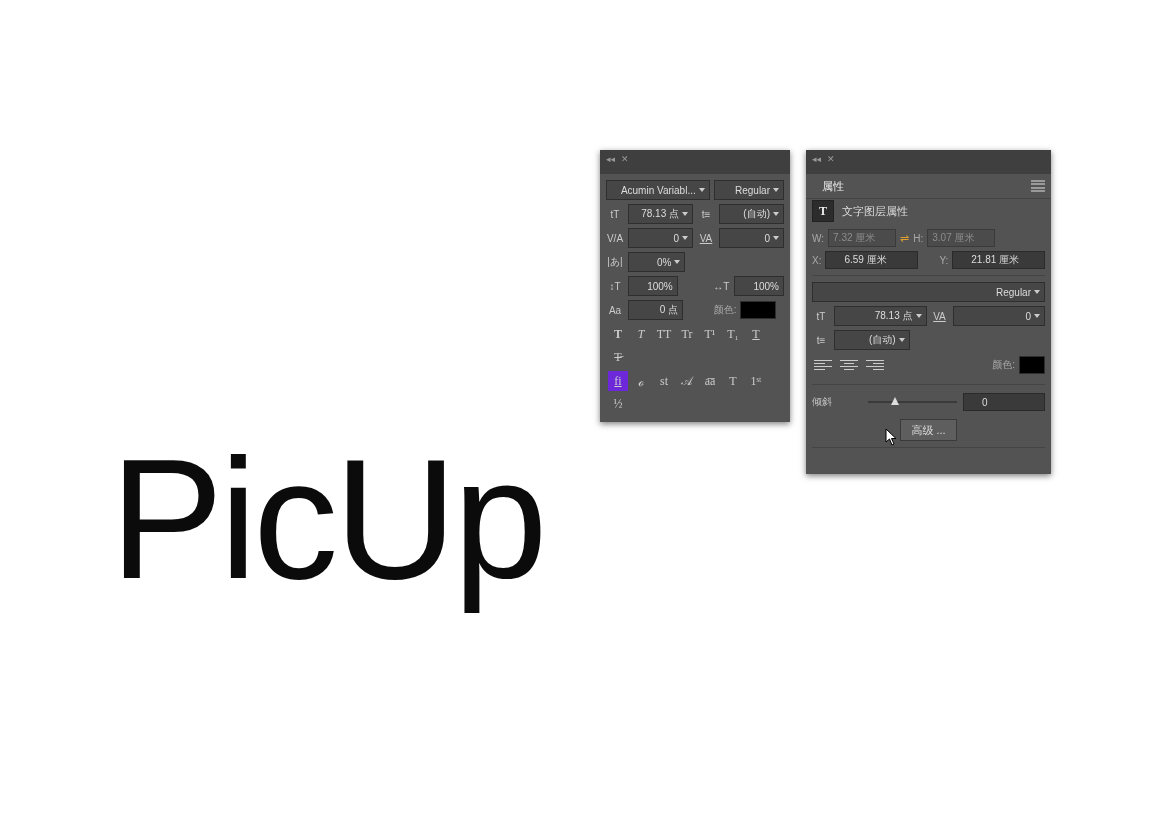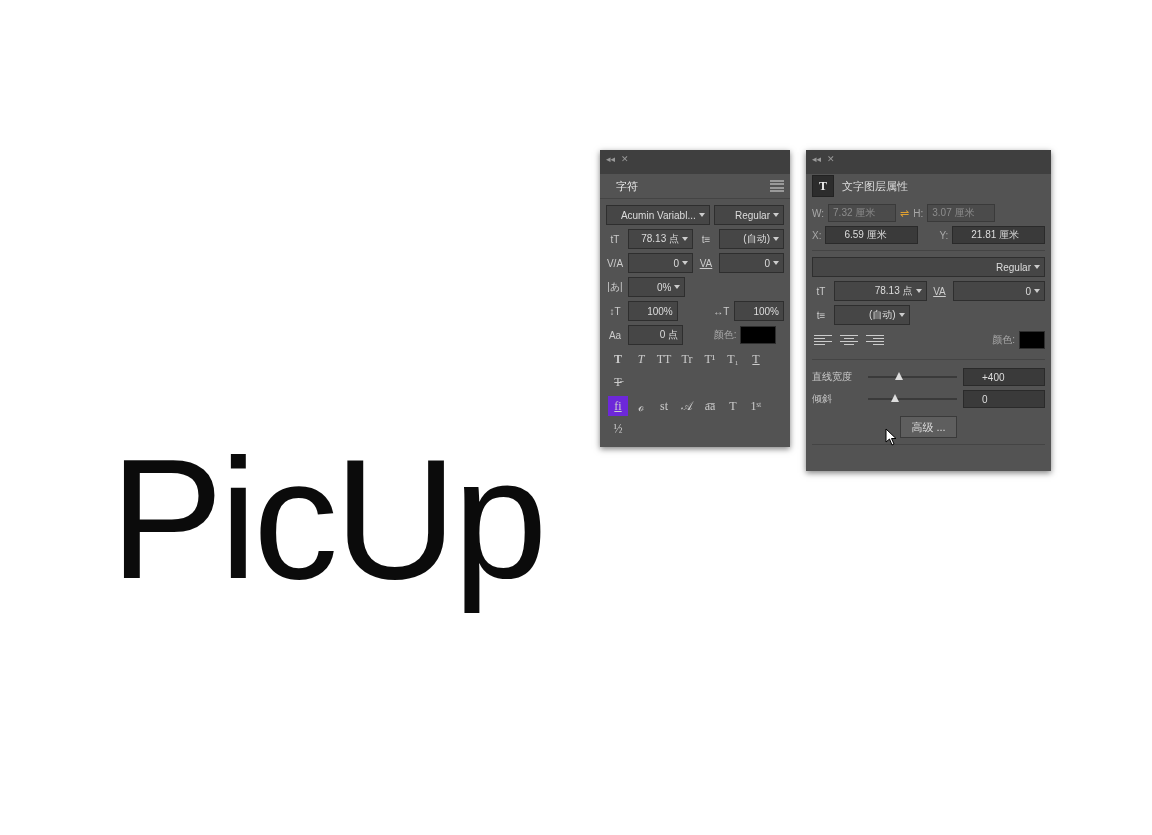--- a/index.html
+++ b/index.html
@@ -127,29 +127,20 @@
 
 <div class="canvas-text">PicUp</div>
 
 <div class="panel panel-char">
   <div class="panel-tabbar">
     <div class="winctl" style="left:6px;right:auto;">
       <span>◂◂</span>
       <span>✕</span>
     </div>
   </div>
-  <div class="subhead">
-    <div class="tab">字符</div>
-    <div class="flyout">
-        <div></div>
-        <div></div>
-        <div></div>
-        <div></div>
-      </div>
-  </div>
   <div class="panel-body">
     <div class="row">
       <div class="sel" style="flex:1.4">
         <span class="txt">Acumin Variabl...</span>
           <span class="dd"></span>
       </div>
       <div class="sel" style="flex:0.9">
         <span class="txt">Regular</span>
           <span class="dd"></span>
       </div>
@@ -230,20 +221,29 @@
   </div>
 </div>
 
 <div class="panel panel-prop">
   <div class="panel-tabbar">
     <div class="winctl" style="left:6px;right:auto;">
       <span>◂◂</span>
       <span>✕</span>
     </div>
   </div>
+  <div class="subhead">
+    <div class="tab">属性</div>
+    <div class="flyout">
+        <div></div>
+        <div></div>
+        <div></div>
+        <div></div>
+      </div>
+  </div>
   <div class="subhead" style="border-bottom:none;">
     <div class="prop-header-icon">T</div>
     <span style="color:#ddd">文字图层属性</span>
   </div>
 
   <div class="panel-body">
     <div class="row">
       <span class="lbl">W:</span>
       <div class="input-ro" style="width:58px">7.32 厘米</div>
       <span class="link-ico">⇌</span>
@@ -307,27 +307,20 @@
           <div style="width:60%;margin-left:auto"></div>
         </div>
       <span style="flex:1"></span>
       <span class="lbl">颜色:</span>
       <div class="color-swatch" style="width:24px"></div>
     </div>
 
     <div style="height:1px;background:#444;margin:8px 0;"></div>
 
     <div class="slider-row">
-      <span class="name">直线宽度</span>
-      <div class="slider-track">
-          <div class="slider-knob" style="left:35%"></div>
-        </div>
-      <div class="input-like slider-val">+400</div>
-    </div>
-    <div class="slider-row">
       <span class="name">倾斜</span>
       <div class="slider-track">
           <div class="slider-knob" style="left:30%"></div>
         </div>
       <div class="input-like slider-val">0</div>
     </div>
 
     <div style="text-align:center;margin:8px 0 4px;">
       <div class="adv-btn">
           <span>高级 ...</span>

